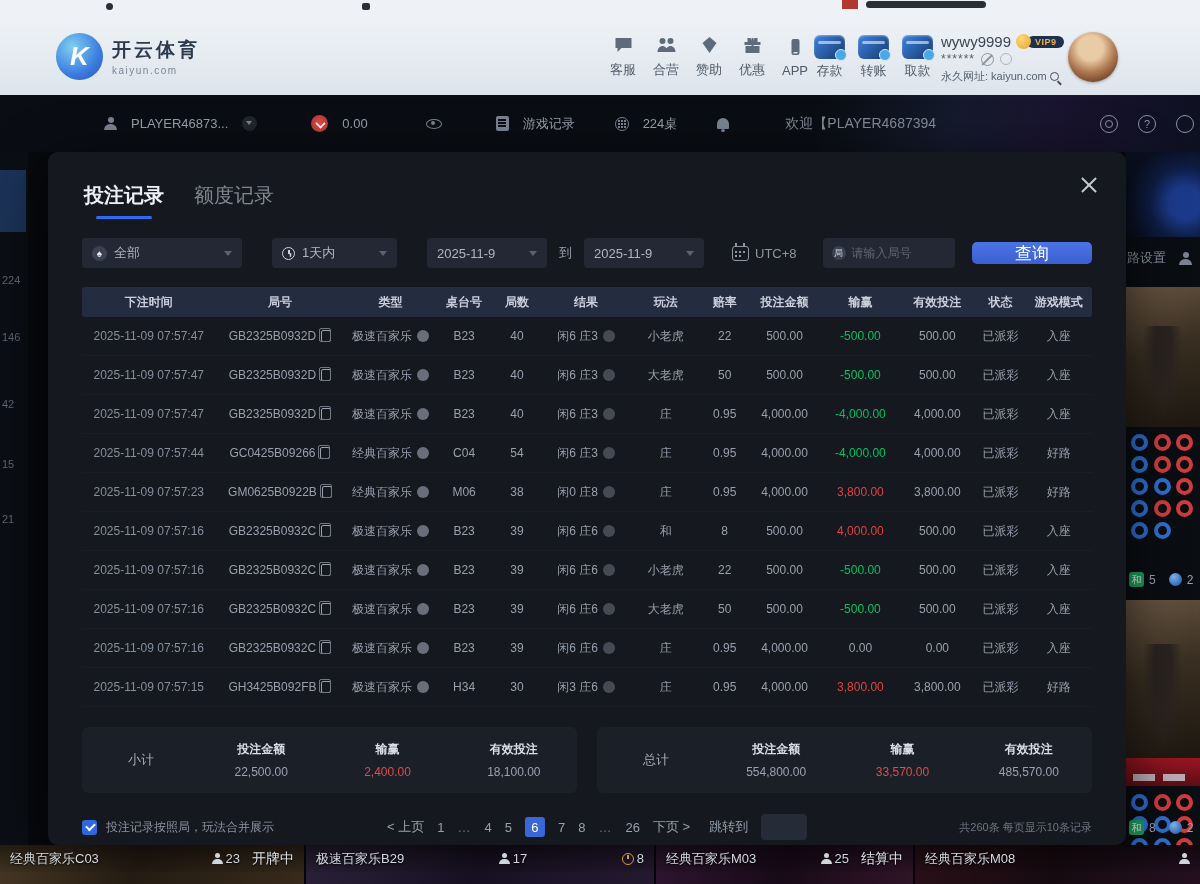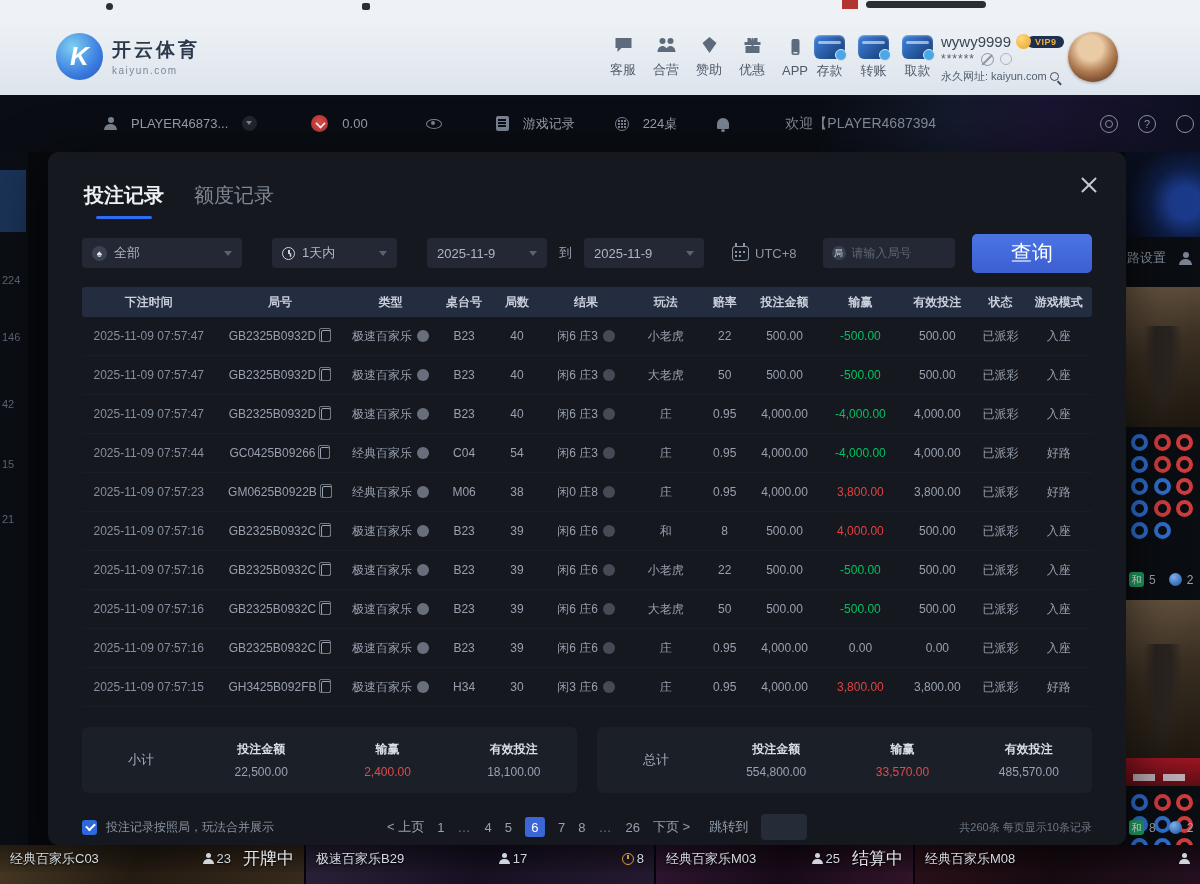--- a/index.html
+++ b/index.html
@@ -142,22 +142,22 @@
   .ic-cal { width:17px; height:15px; border:1.5px solid #8d96a4; border-radius:3px; position:relative; margin-right:6px; }
   .ic-cal::before { content:""; position:absolute; left:2px; top:-4px; width:2px; height:4px; background:#8d96a4; box-shadow:8px 0 #8d96a4; }
   .ic-cal::after { content:""; position:absolute; left:2px; top:4px; width:2px; height:2px; background:#8d96a4;
     box-shadow:4px 0 #8d96a4,8px 0 #8d96a4,0 4px #8d96a4,4px 4px #8d96a4; }
   .utc { display:flex; align-items:center; font-size:13px; color:#8d96a4; margin-left:28px; }
   .round-input { margin-left:26px; width:132px; height:30px; background:#232834; border-radius:4px;
     display:flex; align-items:center; padding:0 9px; gap:6px; }
   .ic-round { width:14px; height:14px; border-radius:50%; background:#3a4150; color:#cfd5de; font-size:9px; display:flex; align-items:center; justify-content:center; flex:none; }
   .round-input input { background:transparent; border:none; outline:none; width:100%; font-size:12px; color:#aeb6c2; font-family:inherit; }
   .round-input input::placeholder { color:#5e6673; }
-  .query-btn { margin-left:auto; width:120px; height:39px; border:none; border-radius:5px; cursor:pointer;
-    background:linear-gradient(#4a74e4,#3c5fd2); color:#fff; font-size:21px; font-family:inherit; }
+  .query-btn { margin-left:auto; width:120px; height:22px; border:none; border-radius:5px; cursor:pointer;
+    background:linear-gradient(#4a74e4,#3c5fd2); color:#fff; font-size:17px; font-family:inherit; }
 
   .m-table { position:absolute; top:135px; left:34px; right:34px; }
   .tgrid { display:grid; grid-template-columns:145fr 140fr 100fr 60fr 55fr 95fr 78fr 50fr 80fr 85fr 82fr 55fr 72fr; }
   .thead { height:30px; background:#242c3f; border-radius:3px; align-items:center; }
   .th { text-align:center; font-size:12px; font-weight:bold; color:#cad0db; white-space:nowrap; }
   .trow { height:39px; align-items:center; border-bottom:1px solid rgba(255,255,255,.025); }
   .td { display:flex; justify-content:center; align-items:center; gap:5px; font-size:12px; color:#98a0af; white-space:nowrap; }
   .td.c-time { color:#868e9d; }
   .win.pos { color:#e04343; } .win.neg { color:#00c160; } .win.zero { color:#98a0af; }
   .ic-copy { width:10px; height:12px; border:1px solid #9aa2b0; border-radius:2px; background:#15181e; position:relative; flex:none; }
@@ -190,21 +190,21 @@
   .bstrip { position:absolute; left:0; top:845px; width:100%; height:39px; background:#04050a; display:flex; gap:2px; }
   .bseg { position:relative; height:39px; overflow:hidden; }
   .bseg.s0 { width:304px; background:linear-gradient(110deg,#473824 0%,#241b12 45%,#382a1c 100%); }
   .bseg.s1 { width:348px; background:linear-gradient(110deg,#2a2138 0%,#171022 50%,#241a30 100%); }
   .bseg.s2 { width:257px; background:linear-gradient(110deg,#2e1530 0%,#180a18 50%,#301428 100%); }
   .bseg.s3 { flex:1; background:linear-gradient(110deg,#2a1018 0%,#160a10 50%,#241020 100%); }
   .bseg-bar { position:absolute; left:0; top:0; right:0; height:27px; display:flex; align-items:center;
     padding:0 10px; gap:12px; background:linear-gradient(rgba(0,0,0,.5),rgba(0,0,0,.08)); }
   .bt-name { font-size:13px; color:#d6dbe2; text-shadow:0 1px 2px #000; white-space:nowrap; }
   .bt-count { margin-left:auto; display:flex; align-items:center; gap:3px; font-size:13px; color:#cfd5dd; text-shadow:0 1px 2px #000; }
-  .bt-status { font-size:17px; color:#e0e4ea; text-shadow:0 1px 2px #000; white-space:nowrap; }
+  .bt-status { font-size:14px; color:#e0e4ea; text-shadow:0 1px 2px #000; white-space:nowrap; }
   .ic-pp { width:11px; height:11px; position:relative; }
   .ic-pp::before { content:""; position:absolute; left:3px; top:0; width:5px; height:5px; border-radius:50%; background:#cfd5dd; }
   .ic-pp::after { content:""; position:absolute; left:0; top:6px; width:11px; height:5px; border-radius:5px 5px 0 0; background:#cfd5dd; }
   .ic-tmr { width:12px; height:12px; border:1.5px solid #d89a3a; border-radius:50%; position:relative; }
   .ic-tmr::after { content:""; position:absolute; left:4.5px; top:1.5px; width:1.5px; height:4px; background:#d89a3a; }
 </style>
 </head>
 <body>
 
 <div class="screen">

